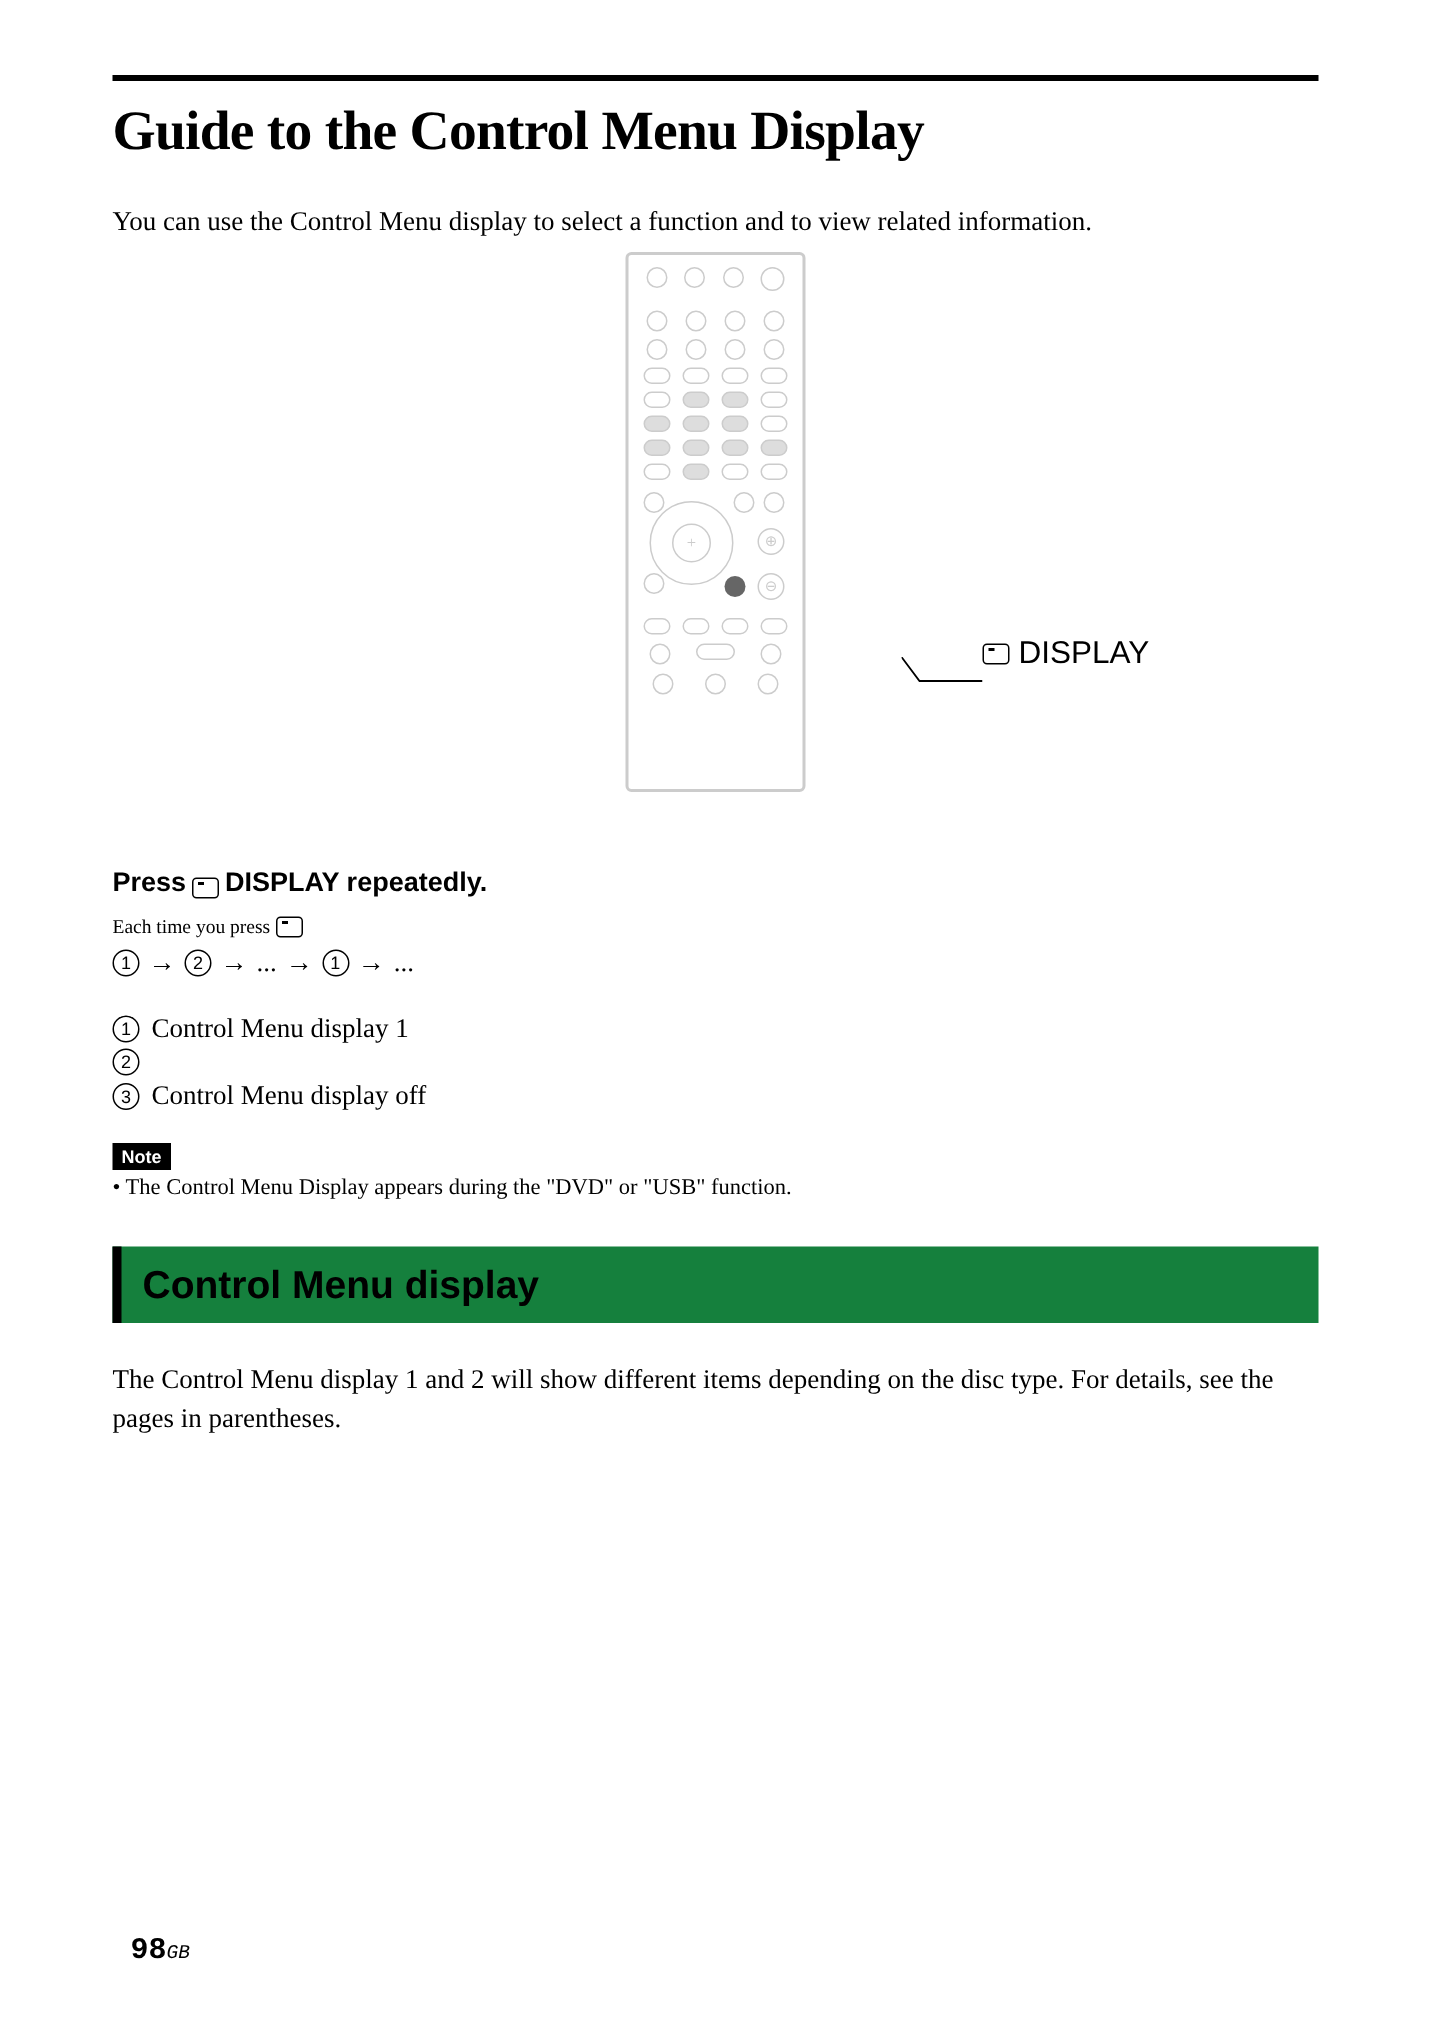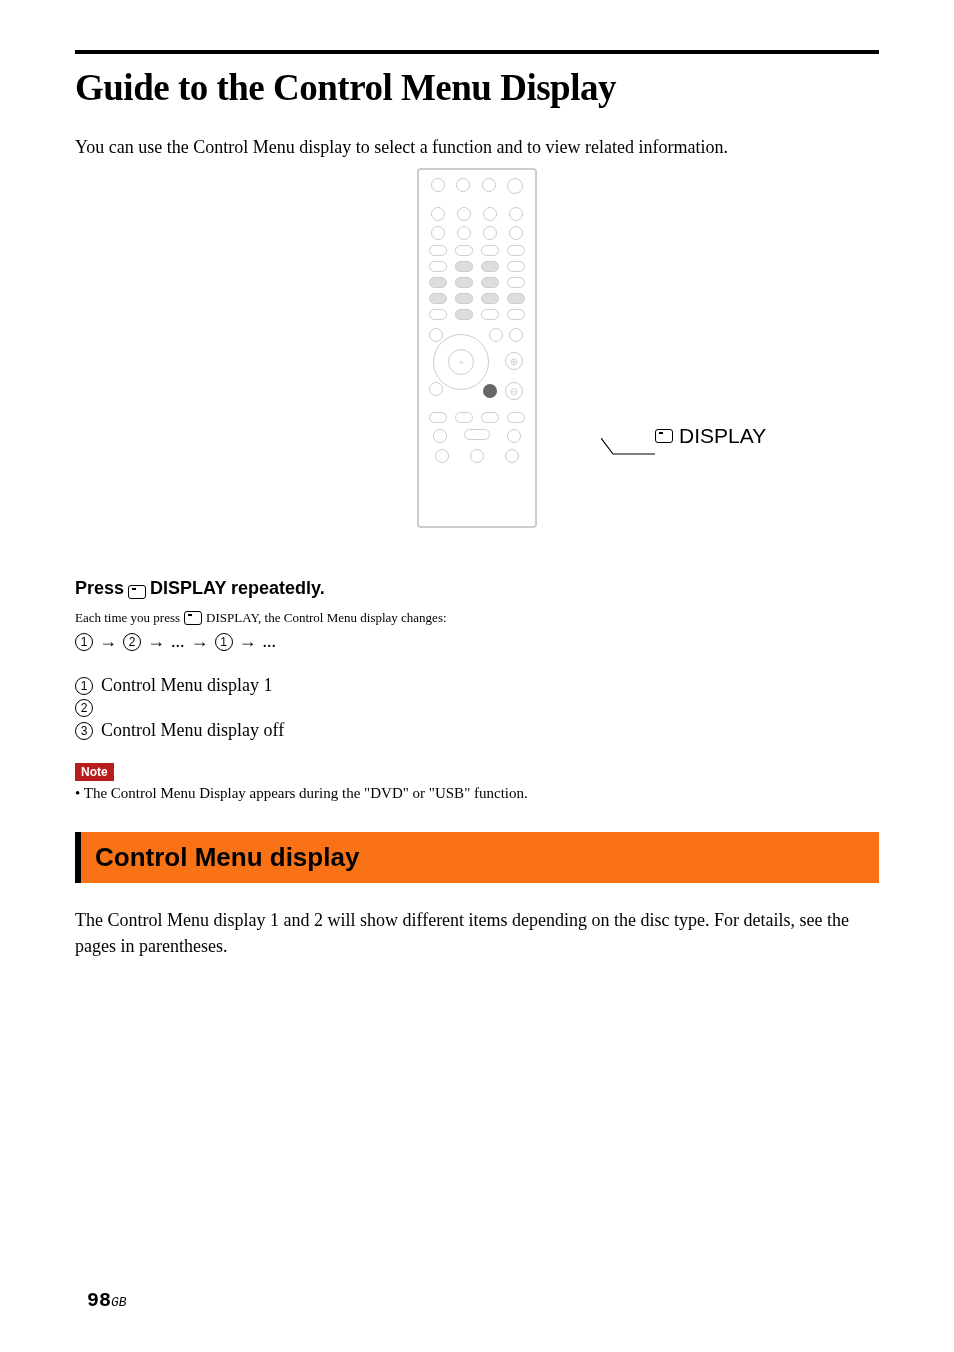--- a/index.html
+++ b/index.html
@@ -220,34 +220,34 @@
     }
     .list-item {
       font-size: 18px;
       line-height: 1.5;
       display: flex;
       align-items: center;
       gap: 8px;
     }
     .note-badge {
       display: inline-block;
-      background: #b91c1c;
+      background: #000000;
       color: white;
       font-family: Arial, Helvetica, sans-serif;
       font-size: 12px;
       font-weight: bold;
       padding: 2px 6px;
       margin-bottom: 4px;
     }
     .note-text {
       font-size: 15px;
       margin-bottom: 30px;
     }
     .section-header {
-      background: #f97316;
+      background: #15803d;
       border-left: 6px solid black;
       padding: 10px 14px;
       font-family: Arial, Helvetica, sans-serif;
       font-weight: 900;
       font-size: 26px;
       margin-bottom: 24px;
     }
     .section-text {
       font-size: 18px;
       line-height: 1.45;
@@ -367,21 +367,20 @@
 
 <div class="instruction">
   <span>Press </span>
   <span class="disp-icon"></span>
   <span> DISPLAY repeatedly.</span>
 </div>
 
 <div class="body-text">
   <span>Each time you press </span>
   <span class="disp-icon"></span>
-  <span> DISPLAY, the Control Menu display changes:</span>
 </div>
 
 <div class="sequence">
   <span class="circled-num">1</span>
   <span class="arrow">→</span>
   <span class="circled-num">2</span>
   <span class="arrow">→</span>
   <span>...</span>
   <span class="arrow">→</span>
   <span class="circled-num">1</span>

